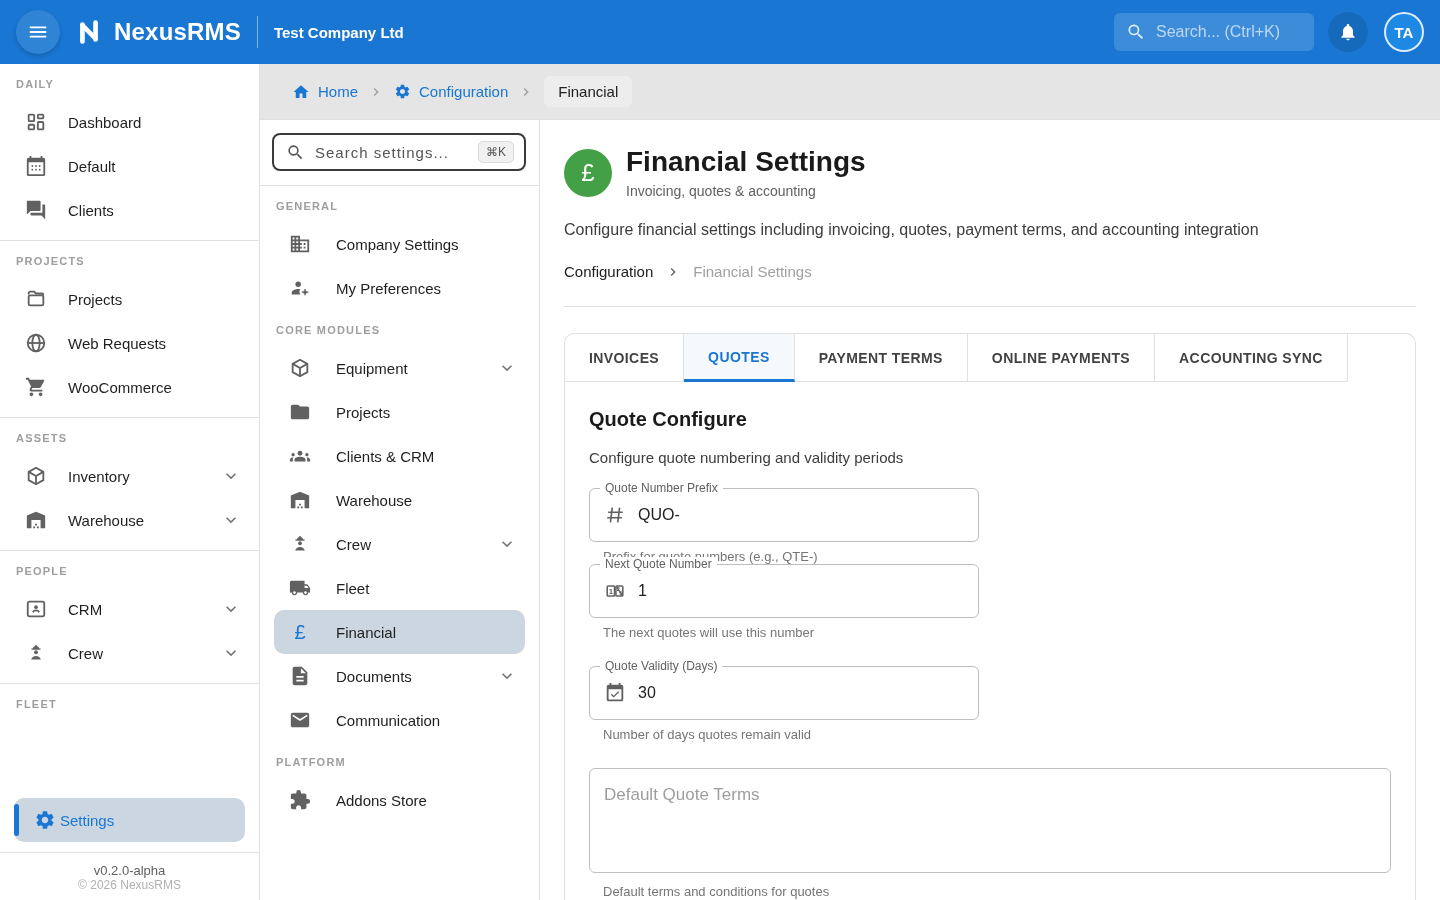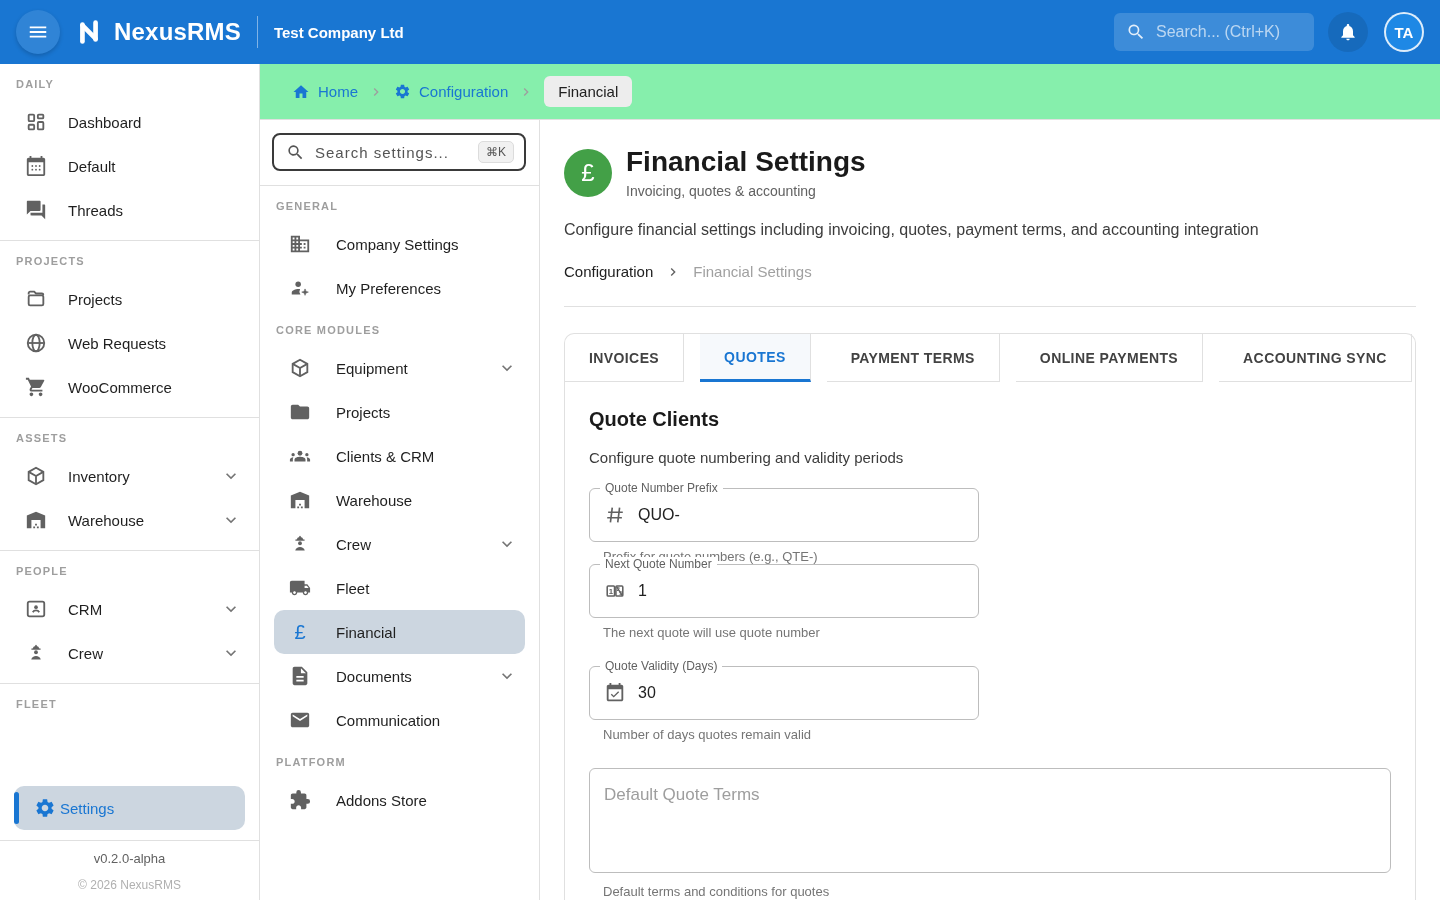--- a/index.html
+++ b/index.html
@@ -31,25 +31,25 @@
   .nav-item .lbl { font-size:15px; font-weight:500; color:#1f1f1f; margin-left:20px; flex:1; }
   .nav-item .chev { width:24px; height:24px; display:flex; align-items:center; justify-content:center; }
   .side-divider { border:none; border-top:1px solid #e0e0e0; margin:8px 0; }
   .sidebar-bottom { background:#fff; }
   .settings-item { position:relative; margin:6px 14px 10px; height:44px; background:#ccd6e0; border-radius:10px; display:flex; align-items:center; padding:0 16px 0 12px; cursor:pointer; }
   .settings-item::before { content:""; position:absolute; left:0; top:6px; bottom:6px; width:5px; border-radius:3px; background:#1976d2; }
   .settings-item .ico { margin-left:8px; }
   .settings-item .lbl { font-size:15px; font-weight:500; color:#1976d2; margin-left:4px; }
   .sidebar-footer { border-top:1px solid #e0e0e0; text-align:center; padding:10px 0 8px; }
   .version { font-size:13px; color:#616161; font-weight:500; }
-  .copyright { font-size:12px; color:#b0b0b0; margin-top:12px; }
+  .copyright { font-size:12px; color:#b0b0b0; margin-top:0; }
 
   
   .right-col { flex:1; display:flex; flex-direction:column; min-width:0; }
-  .crumb-bar { height:56px; border-bottom:1px solid #e0e0e0; display:flex; align-items:center; padding:0 32px; gap:10px; background:#86efac; }
+  .crumb-bar { height:56px; border-bottom:1px solid #e0e0e0; display:flex; align-items:center; padding:0 32px; gap:10px; background:#e5e5e5; }
   .crumb-link { display:flex; align-items:center; gap:8px; color:#1976d2; font-size:15px; font-weight:500; cursor:pointer; }
   .crumb-sep { color:#9e9e9e; display:flex; align-items:center; }
   .crumb-chip { background:#ededed; border-radius:6px; padding:7px 14px; font-size:15px; font-weight:500; color:#212121; }
 
   .content-row { flex:1; display:flex; min-height:0; }
 
   
   .settings-nav { width:280px; border-right:1px solid #e0e0e0; overflow:hidden; background:#fff; }
   .settings-search { margin:13px 13px 0 12px; height:38px; border:2px solid #3a3a3a; border-radius:8px; display:flex; align-items:center; padding:0 10px 0 12px; gap:10px; }
   .settings-search input { border:none; outline:none; font-size:15px; letter-spacing:1px; color:#424242; flex:1; min-width:0; font-family:"Liberation Sans", sans-serif; }
@@ -68,21 +68,21 @@
   .page-head-icon { width:48px; height:48px; border-radius:50%; background:#43a047; color:#fff; font-size:24px; display:flex; align-items:center; justify-content:center; }
   .page-title { font-size:28px; font-weight:bold; color:#1a1a1a; }
   .page-subtitle { font-size:14px; color:#616161; margin-top:5px; }
   .page-desc { font-size:16px; color:#3c3c3c; margin-top:22px; }
   .crumb2 { display:flex; align-items:center; gap:12px; margin-top:24px; }
   .crumb2-parent { font-size:15px; font-weight:500; color:#212121; cursor:pointer; }
   .crumb2-current { font-size:15px; color:#a0a0a0; }
   .head-divider { border:none; border-top:1px solid #e0e0e0; margin:26px 0 0; }
 
   .card { margin-top:26px; border:1px solid #e0e0e0; border-radius:10px 10px 0 0; border-bottom:none; }
-  .tabs { display:flex;gap:16px; }
+  .tabs { display:flex; }
   .tab { height:48px; line-height:48px; padding:0 24px; font-size:14px; font-weight:bold; letter-spacing:0.4px; color:#424242; border-right:1px solid #e0e0e0; border-bottom:1px solid #e0e0e0; cursor:pointer; white-space:nowrap; }
   .tab.active { color:#1976d2; background:#f6f9fc; border-bottom:3px solid #1976d2; line-height:46px; }
   .tabs .tab-filler { flex:1; }
 
   .tab-panel { padding:26px 24px 24px; }
   .form-heading { font-size:20px; font-weight:bold; color:#1a1a1a; }
   .form-subheading { font-size:15px; color:#3c3c3c; margin-top:18px; }
   .field-grid { display:flex; flex-wrap:wrap; column-gap:36px; margin-top:22px; }
   .field-col { width:390px; }
   .field-col + .field-col { }
@@ -169,21 +169,21 @@
             </svg>
         </span>
         <span class="lbl">Default</span>
       </div>
       <div class="nav-item">
         <span class="ico">
           <svg width="22" height="22" viewBox="0 0 24 24" fill="#616161">
               <path d="M21 6h-2v9H6v2c0 .55.45 1 1 1h11l4 4V7c0-.55-.45-1-1-1zm-4 6V3c0-.55-.45-1-1-1H3c-.55 0-1 .45-1 1v14l4-4h10c.55 0 1-.45 1-1z"></path>
             </svg>
         </span>
-        <span class="lbl">Threads</span>
+        <span class="lbl">Clients</span>
       </div>
       <hr class="side-divider">
 
       <div class="section-title">PROJECTS</div>
       <div class="nav-item">
         <span class="ico">
           <svg width="22" height="22" viewBox="0 0 24 24" fill="none" stroke="#616161" stroke-width="2">
               <path d="M4 7V5.5A1.5 1.5 0 0 1 5.5 4H10l2 2h6.5A1.5 1.5 0 0 1 20 7.5" fill="none"></path>
               <rect x="4" y="8" width="16" height="11" rx="1.5"></rect>
             </svg>
@@ -493,21 +493,21 @@
           <div class="tabs">
             <div class="tab">INVOICES</div>
             <div class="tab active">QUOTES</div>
             <div class="tab">PAYMENT TERMS</div>
             <div class="tab">ONLINE PAYMENTS</div>
             <div class="tab">ACCOUNTING SYNC</div>
             <div class="tab-filler"></div>
           </div>
 
           <div class="tab-panel">
-            <div class="form-heading">Quote Clients</div>
+            <div class="form-heading">Quote Configure</div>
             <div class="form-subheading">Configure quote numbering and validity periods</div>
 
             <div class="field-grid">
               <div class="field-col">
                 <div class="tf">
                   <span class="tf-label">Quote Number Prefix</span>
                   <span>
                     <svg width="22" height="22" viewBox="0 0 24 24" fill="none" stroke="#616161" stroke-width="1.8">
                         <path d="M9 4 7 20M17 4l-2 16M4.5 9h16M3.5 15h16"></path>
                       </svg>
@@ -524,21 +524,21 @@
                         <rect x="3.5" y="6.5" width="8" height="11" rx="1" fill="none" stroke="#616161" stroke-width="1.7"></rect>
                         <rect x="13" y="6.5" width="7.5" height="11" rx="1" fill="none" stroke="#616161" stroke-width="1.7"></rect>
                         <text x="7.5" y="15.4" font-size="8.5" font-weight="bold" fill="#616161" text-anchor="middle" font-family="Liberation Sans, sans-serif">1</text>
                         <path d="M13.8 7.2 19.8 17" stroke="#616161" stroke-width="1.4"></path>
                         <text x="15.6" y="11.6" font-size="6" font-weight="bold" fill="#616161" text-anchor="middle" font-family="Liberation Sans, sans-serif">2</text>
                         <text x="18.2" y="16.6" font-size="6" font-weight="bold" fill="#616161" text-anchor="middle" font-family="Liberation Sans, sans-serif">5</text>
                       </svg>
                   </span>
                   <input value="1" style="">
                 </div>
-                <div class="tf-helper">The next quote will use quote number</div>
+                <div class="tf-helper">The next quotes will use this number</div>
               </div>
             </div>
 
             <div class="field-grid row2">
               <div class="field-col">
                 <div class="tf">
                   <span class="tf-label">Quote Validity (Days)</span>
                   <span>
                     <svg width="22" height="22" viewBox="0 0 24 24" fill="#616161">
                         <path d="M16.53 11.06 15.47 10l-4.88 4.88-2.12-2.12-1.06 1.06L10.59 17l5.94-5.94zM19 3h-1V1h-2v2H8V1H6v2H5c-1.11 0-2 .9-2 2v14c0 1.1.89 2 2 2h14c1.1 0 2-.9 2-2V5c0-1.1-.9-2-2-2zm0 16H5V8h14v11z"></path>

